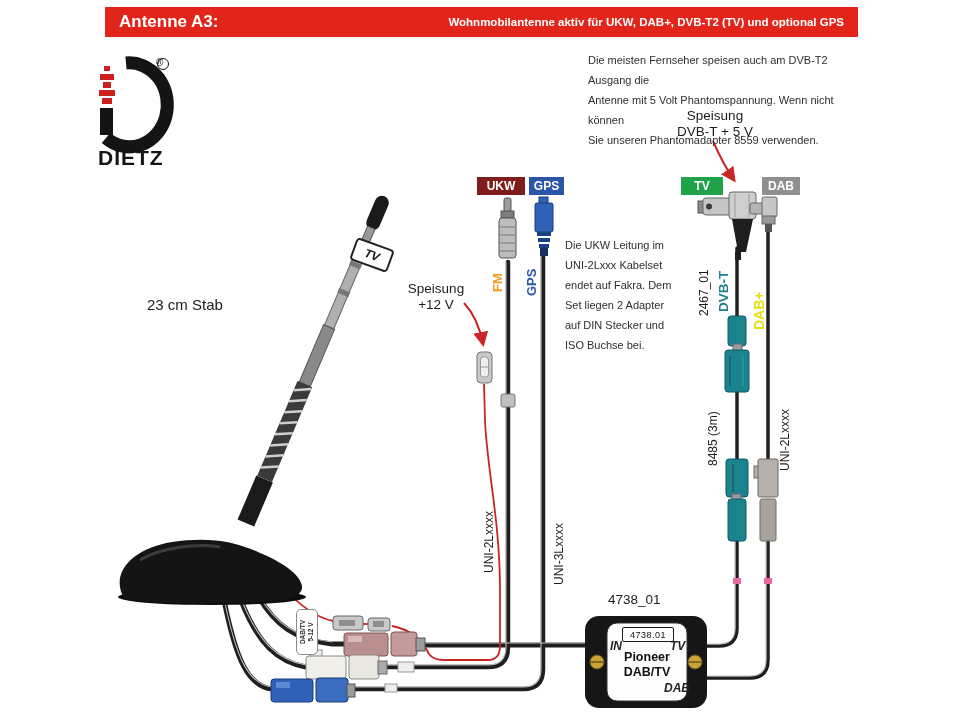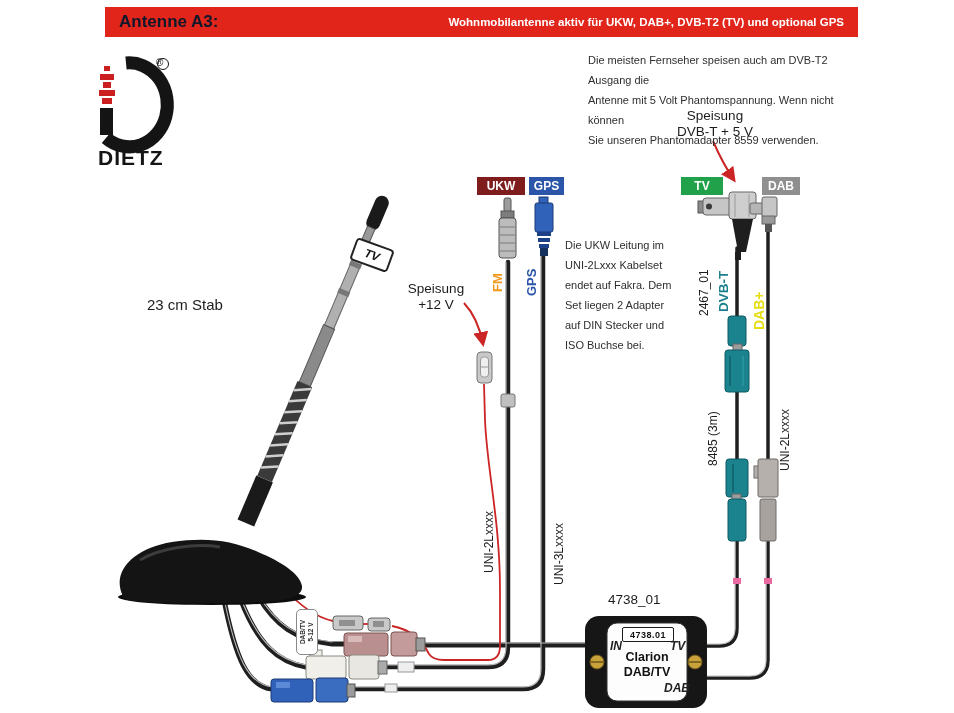--- a/index.html
+++ b/index.html
@@ -3,21 +3,21 @@
 <meta charset="utf-8">
 <style>
   html,body{margin:0;padding:0;background:#fff;}
   .stage{position:relative;width:954px;height:713px;background:#ffffff;overflow:hidden;
          font-family:"Liberation Sans",sans-serif;color:#111;}
   .abs{position:absolute;}
   svg{position:absolute;left:0;top:0;}
   
   .banner{left:105px;top:7px;width:753px;height:30px;background:#e1251b;display:flex;
           align-items:center;justify-content:space-between;padding:0 14px;box-sizing:border-box;}
-  .banner .t1{color:#0f172a;font-weight:bold;font-size:17px;}
+  .banner .t1{color:#ffffff;font-weight:bold;font-size:17px;}
   .banner .t2{color:#fff;font-weight:bold;font-size:11.5px;}
   
   .brand{left:98px;top:146px;font-size:21px;font-weight:bold;letter-spacing:1px;color:#141414;}
   .reg{left:156px;top:57px;font-size:10px;color:#141414;}
   
   .note{font-size:11px;line-height:20px;color:#2e2e2e;white-space:pre-line;}
   .note-phantom{left:588px;top:50px;width:280px;}
   .note-side{left:565px;top:215px;width:118px;}
   .note-side .p2{margin-top:13px;}
   .note-red{left:391px;top:336px;width:92px;color:#8d463f;}
@@ -50,21 +50,21 @@
   .mast-tag{left:352px;top:243px;width:36px;height:20px;border:2px solid #222;border-radius:4px;
             background:#fff;transform:rotate(20deg);display:flex;align-items:center;
             justify-content:center;font-weight:bold;font-style:italic;font-size:12px;}
   
   .harness-tag{left:284px;top:621px;width:44px;height:20px;transform:rotate(-90deg);
                transform-origin:center;background:#fff;border:1px solid #8a8a8a;border-radius:5px;
                font-size:6.5px;line-height:8px;font-weight:bold;text-align:center;
                display:flex;flex-direction:column;justify-content:center;color:#333;}
   
   .sp-model{left:622px;top:627px;width:50px;height:13px;border:1.5px solid #1a1a1a;border-radius:2px;
-            display:flex;align-items:center;justify-content:center;font-size:9px;font-weight:bold;
+            display:flex;align-items:center;justify-content:center;font-size:9px;font-weight:normal;
             letter-spacing:.5px;background:#fff;}
   .sp-port{font-size:12px;font-weight:bold;font-style:italic;color:#222;}
   .sp-in{left:610px;top:639px;}
   .sp-tv{left:670px;top:639px;}
   .sp-dab{left:664px;top:681px;}
   .sp-name{left:607px;top:650px;width:80px;text-align:center;font-weight:bold;font-size:12.5px;
            line-height:15px;white-space:pre-line;color:#111;}
 </style>
 </head>
 <body>
@@ -318,17 +318,17 @@
 
   <div class="abs harness-tag">
     <span>DAB/TV</span>
     <span>5-12 V</span>
   </div>
 
   <div class="abs splitter-ref">4738_01</div>
   <div class="abs sp-model">4738.01</div>
   <div class="abs sp-port sp-in">IN</div>
   <div class="abs sp-port sp-tv">TV</div>
-  <div class="abs sp-name">Clarion
+  <div class="abs sp-name">Pioneer
 DAB/TV</div>
   <div class="abs sp-port sp-dab">DAB</div>
 
 </div>
 
 </body></html>

